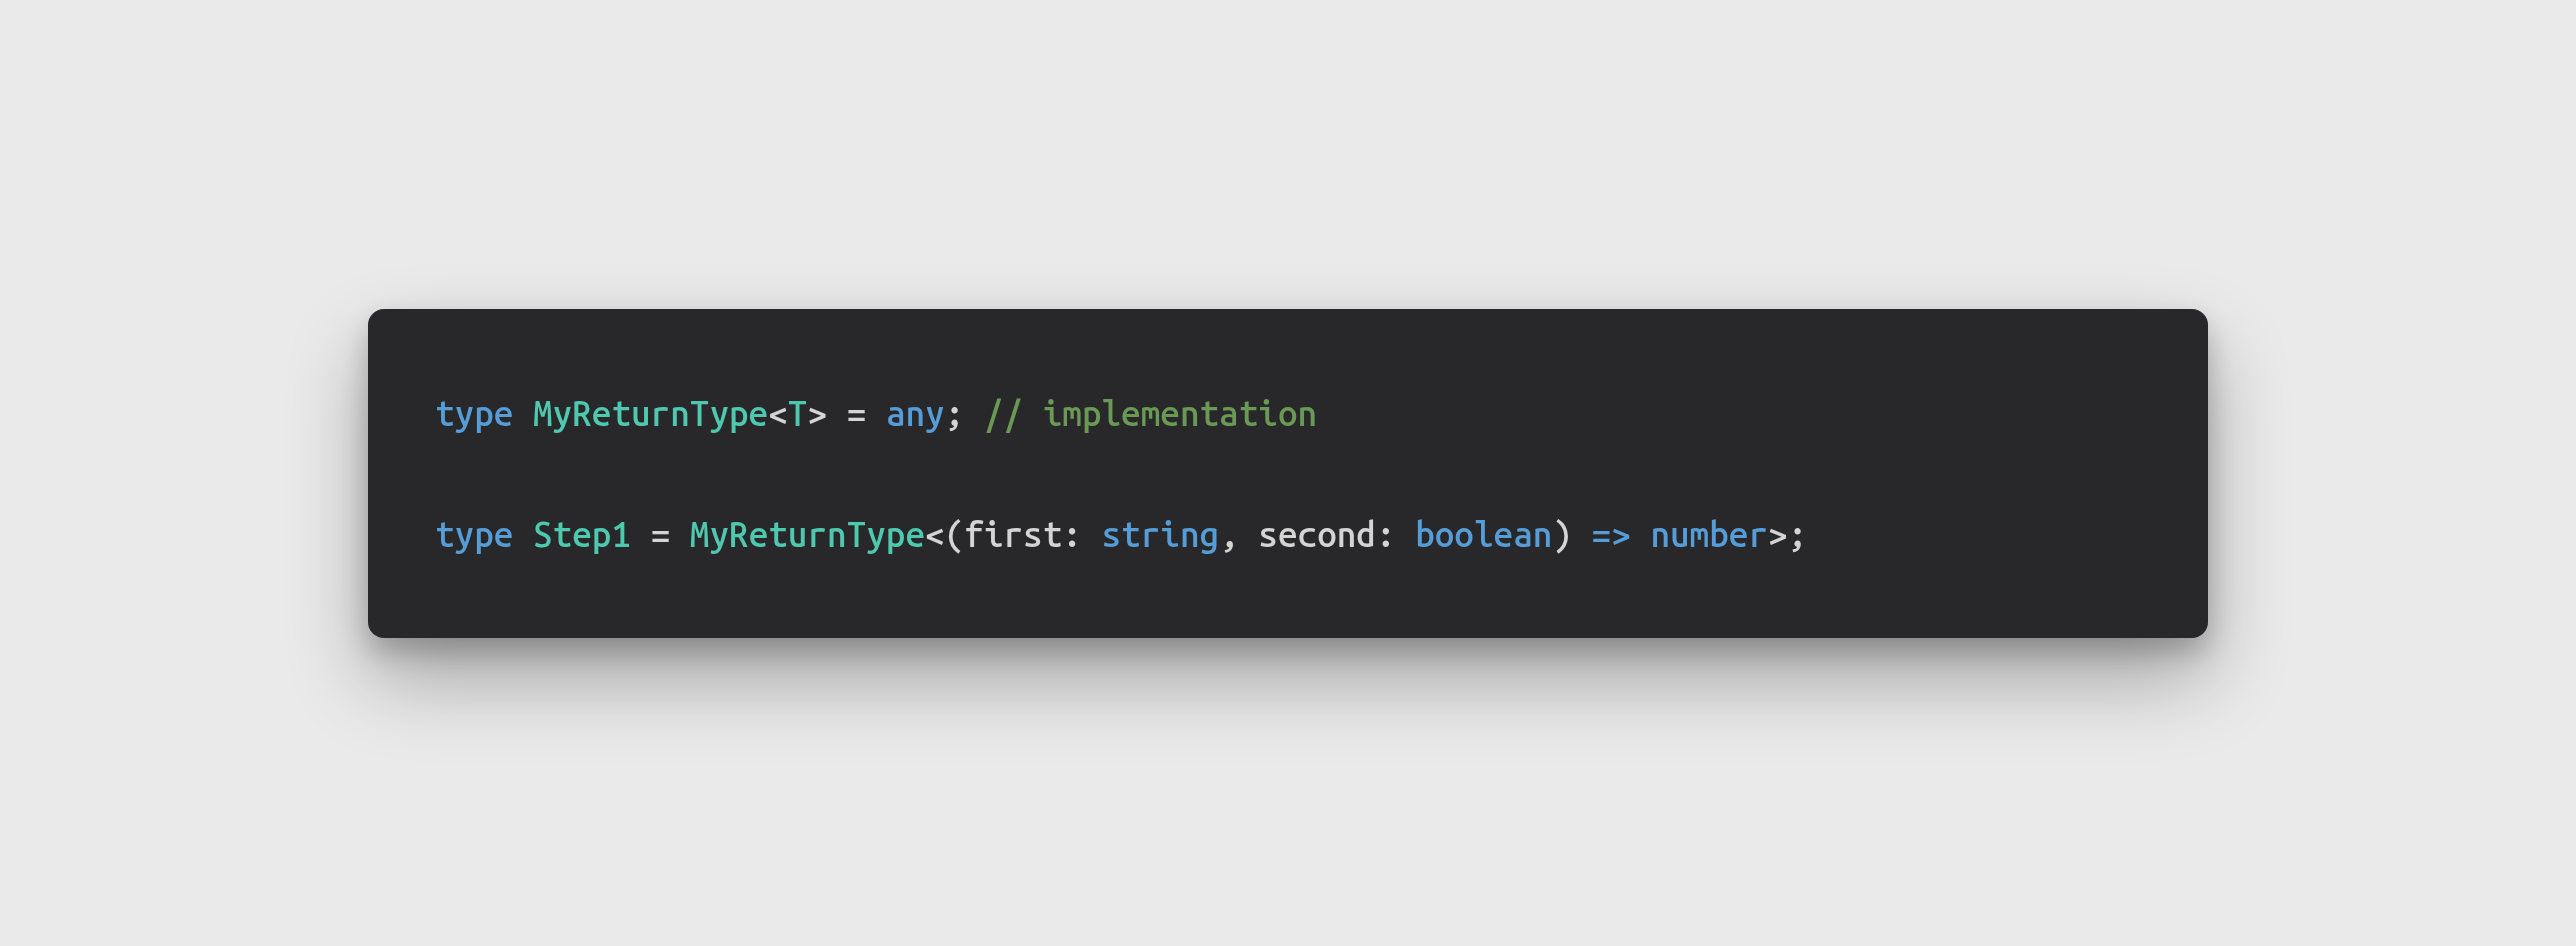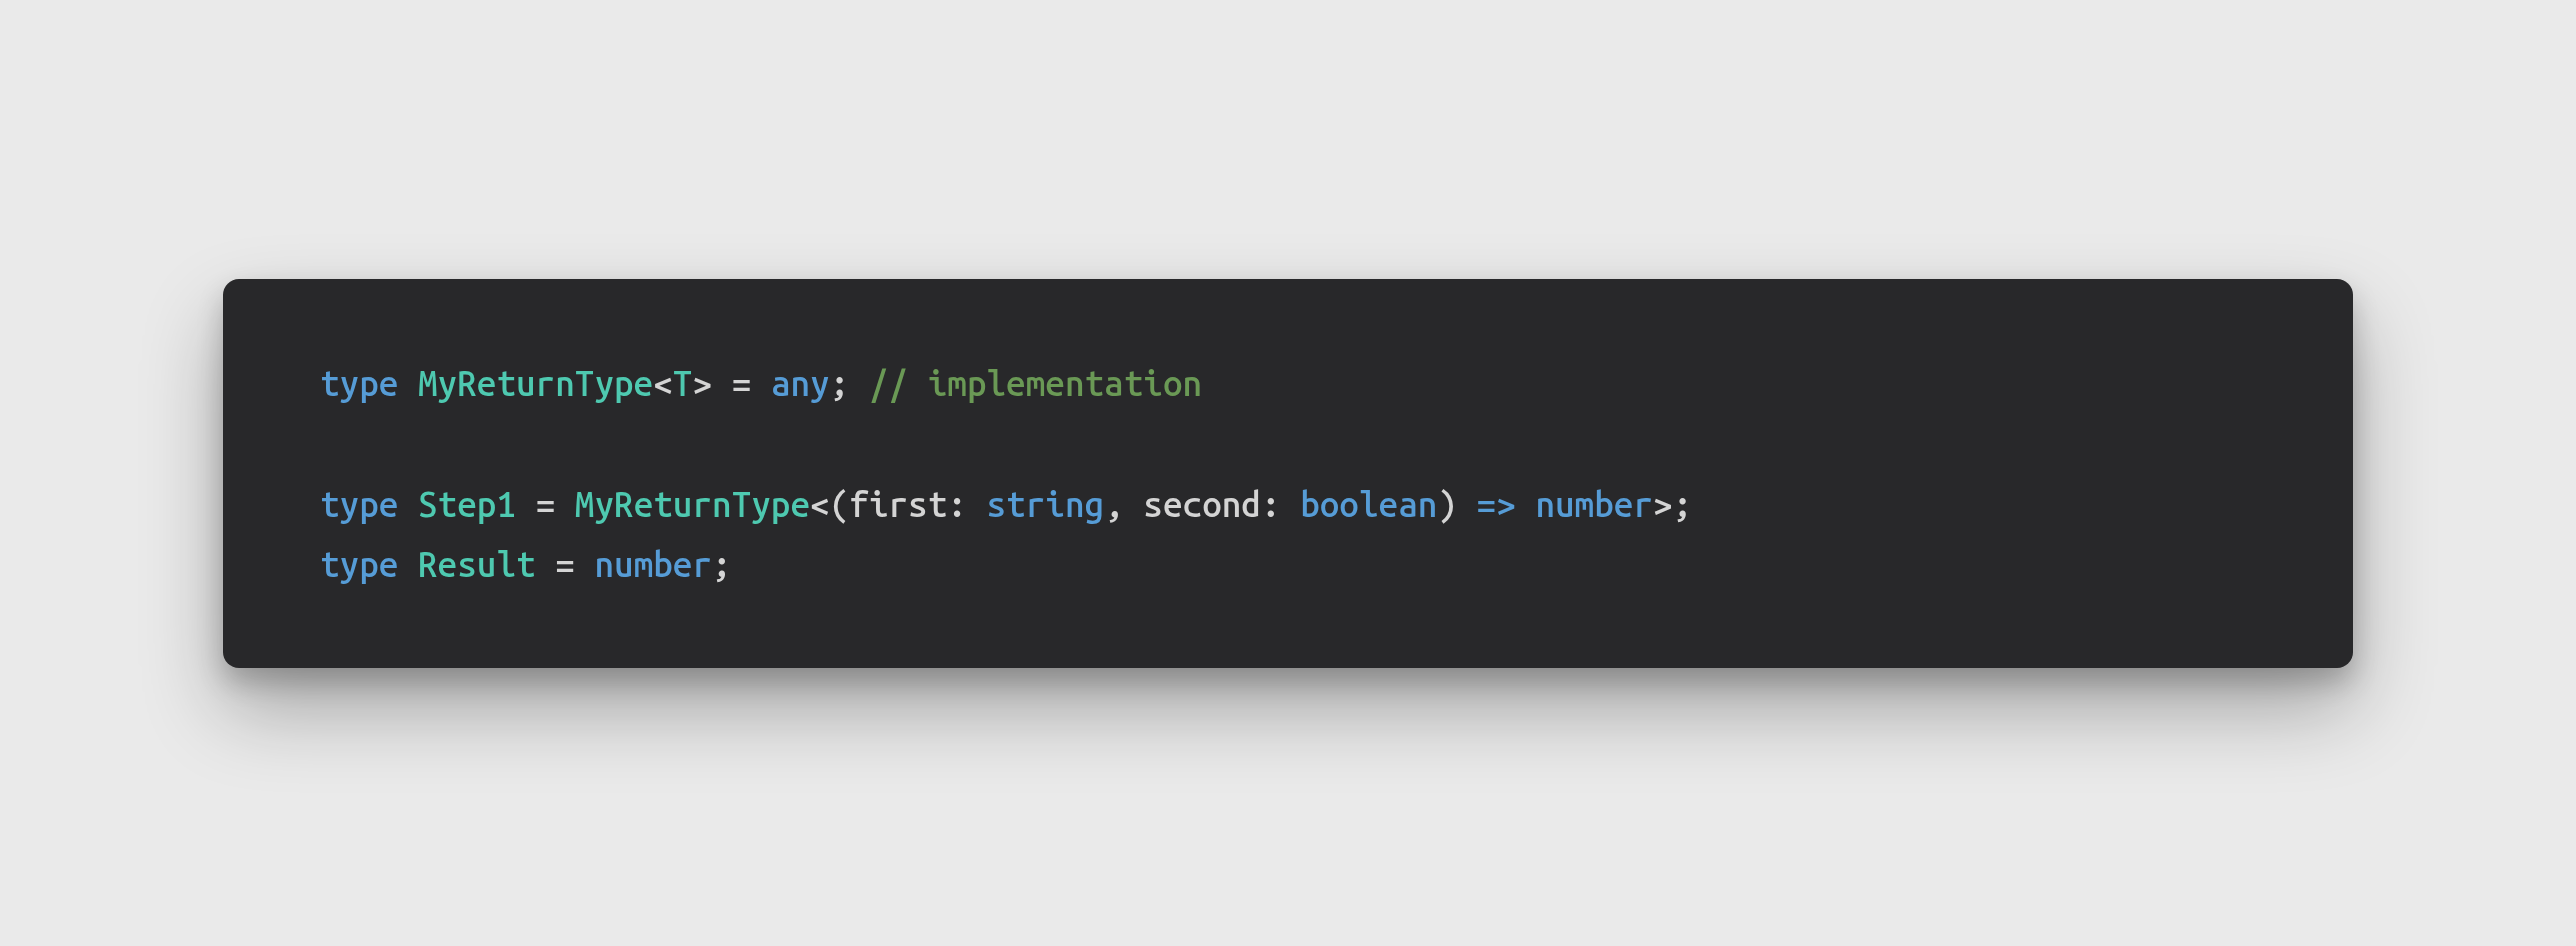--- a/index.html
+++ b/index.html
@@ -12,22 +12,22 @@
       width: 2576px;
       height: 947px;
       display: flex;
       align-items: center;
       justify-content: center;
       font-family: "SF Mono", "Monaco", "Menlo", "Consolas", "Ubuntu Mono", monospace;
     }
     .code-block {
       background: #28282a;
       border-radius: 16px;
-      padding: 74px 67px 74px 97px;
-      width: 2130px;
+      padding: 74px 67px 74px 67px;
+      width: 1840px;
       box-shadow: 0 40px 81px rgba(0,0,0,0.30), 0 13.4px 27px rgba(0,0,0,0.20);
     }
     .code-line {
       font-size: 35px;
       line-height: 1.72;
       white-space: pre;
       color: #d4d4d4;
       font-weight: 500;
     }
     .tok-keyword {
@@ -53,15 +53,14 @@
       color: #d4d4d4;
     }
   </style>
 </head>
 <body>
 
 <div class="code-block">
   <div class="code-line"><span class="tok-keyword">type</span><span> </span><span class="tok-type">MyReturnType</span><span class="tok-punct">&lt;</span><span class="tok-type">T</span><span class="tok-punct">&gt;</span><span> </span><span class="tok-op">=</span><span> </span><span class="tok-primitive">any</span><span class="tok-punct">;</span><span> </span><span class="tok-comment">// implementation</span></div>
   <div class="code-line">&nbsp;</div>
   <div class="code-line"><span class="tok-keyword">type</span><span> </span><span class="tok-type">Step1</span><span> </span><span class="tok-op">=</span><span> </span><span class="tok-type">MyReturnType</span><span class="tok-punct">&lt;</span><span class="tok-punct">(</span><span class="tok-param">first</span><span class="tok-punct">:</span><span> </span><span class="tok-primitive">string</span><span class="tok-punct">,</span><span> </span><span class="tok-param">second</span><span class="tok-punct">:</span><span> </span><span class="tok-primitive">boolean</span><span class="tok-punct">)</span><span> </span><span class="tok-primitive">=&gt;</span><span> </span><span class="tok-primitive">number</span><span class="tok-punct">&gt;</span><span class="tok-punct">;</span></div>
-  <div class="code-line"><span class="tok-keyword">type</span><span> </span><span class="tok-type">Result</span><span> </span><span class="tok-op">=</span><span> </span><span class="tok-primitive">number</span><span class="tok-punct">;</span></div>
 </div>
 
 
 </body></html>

